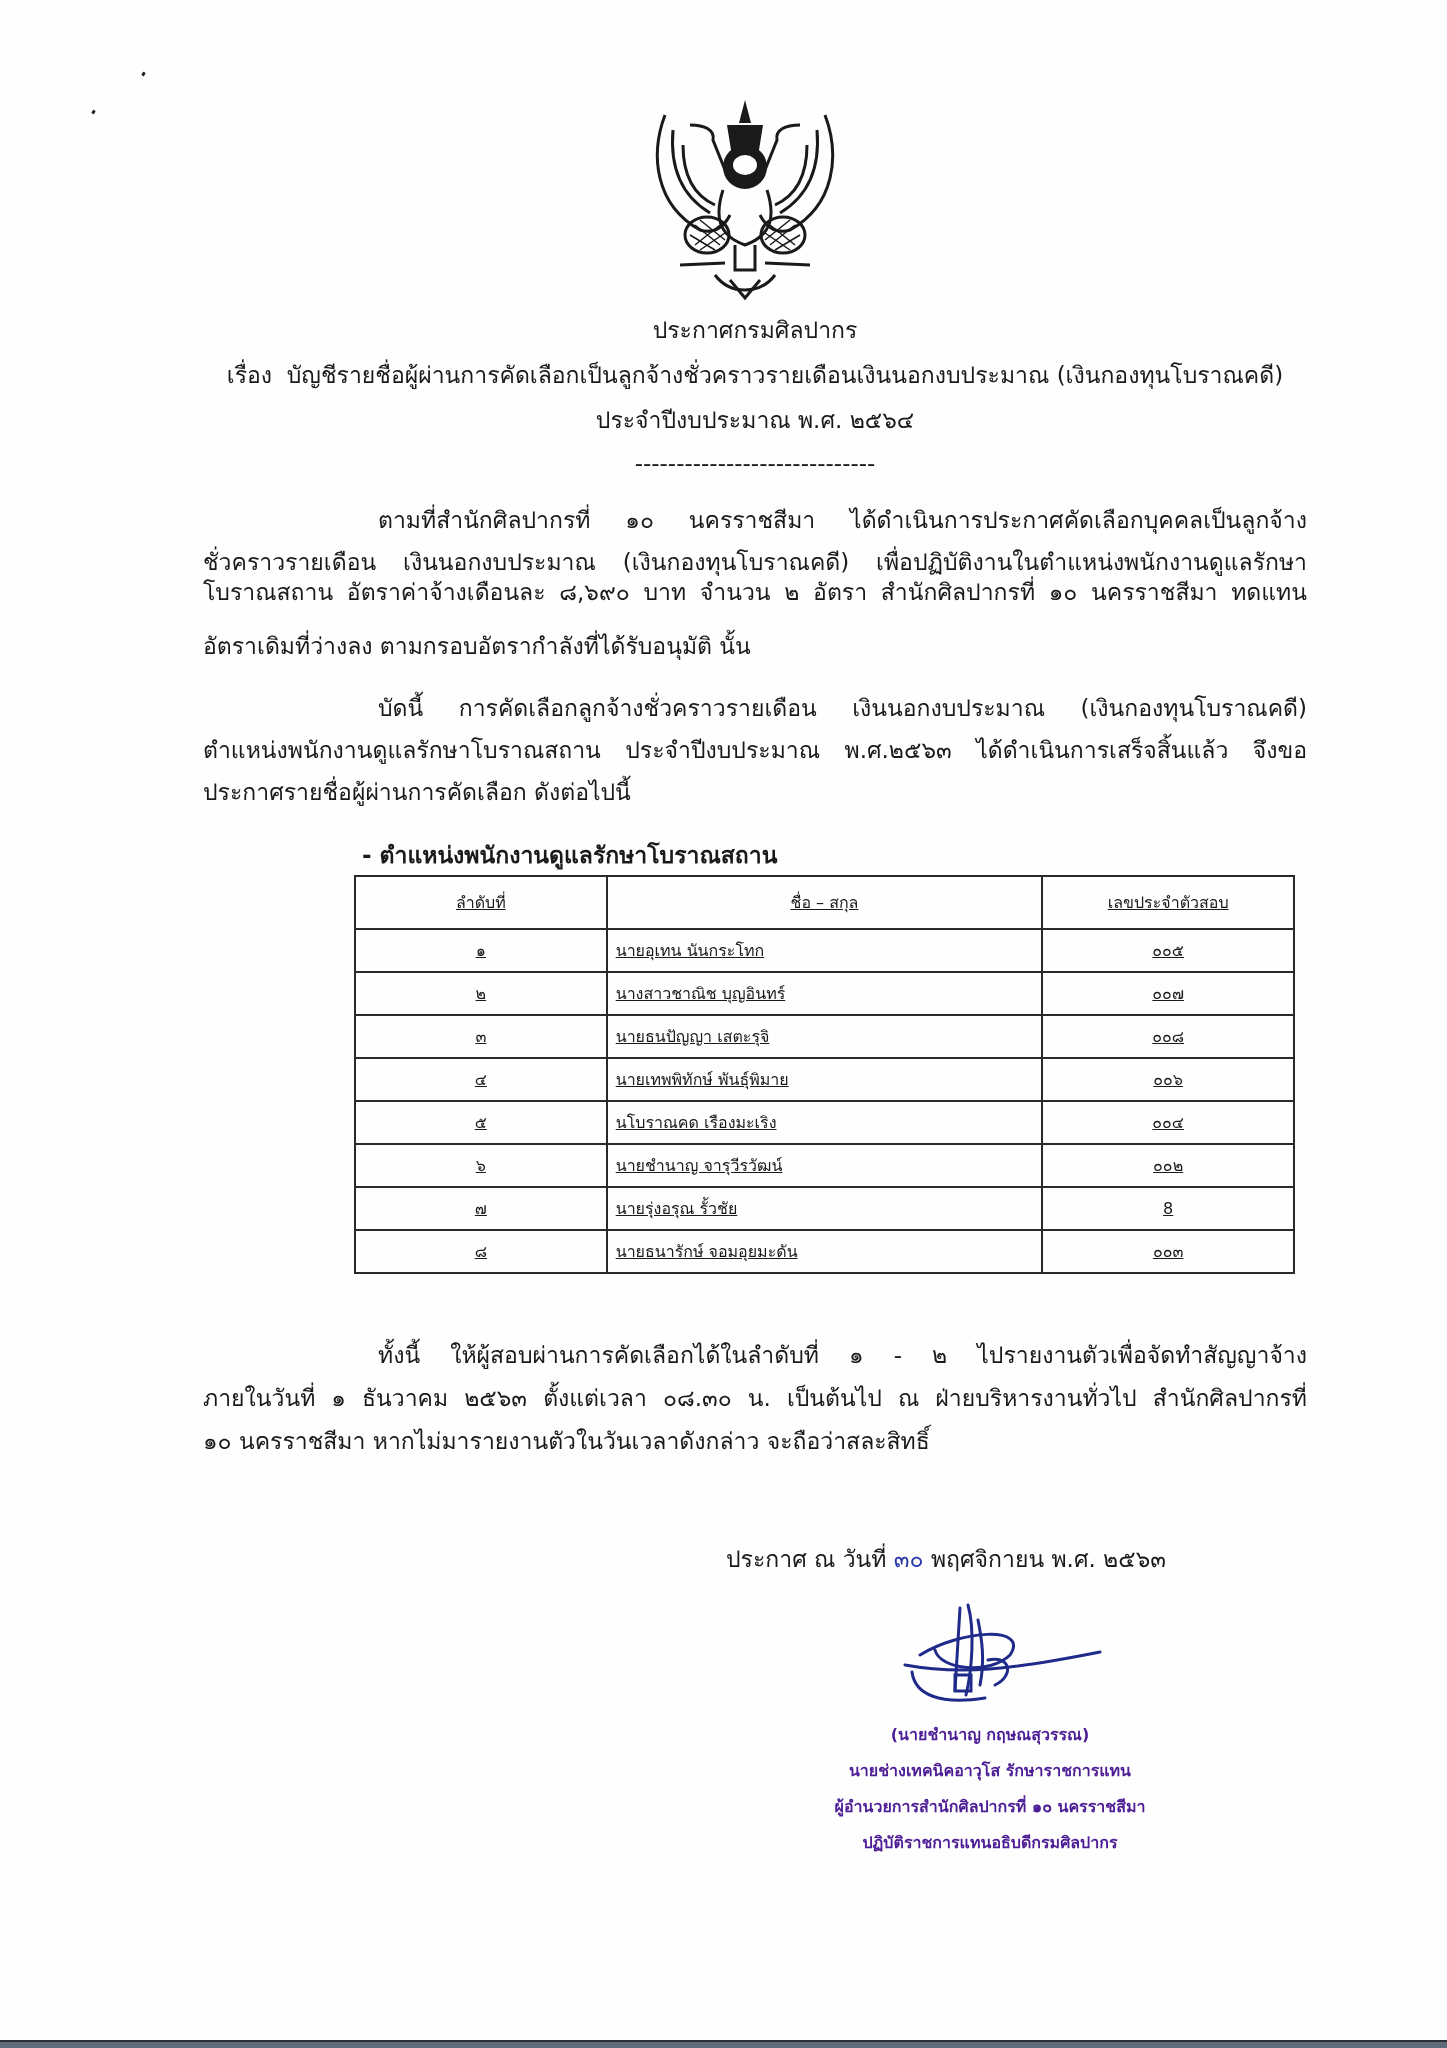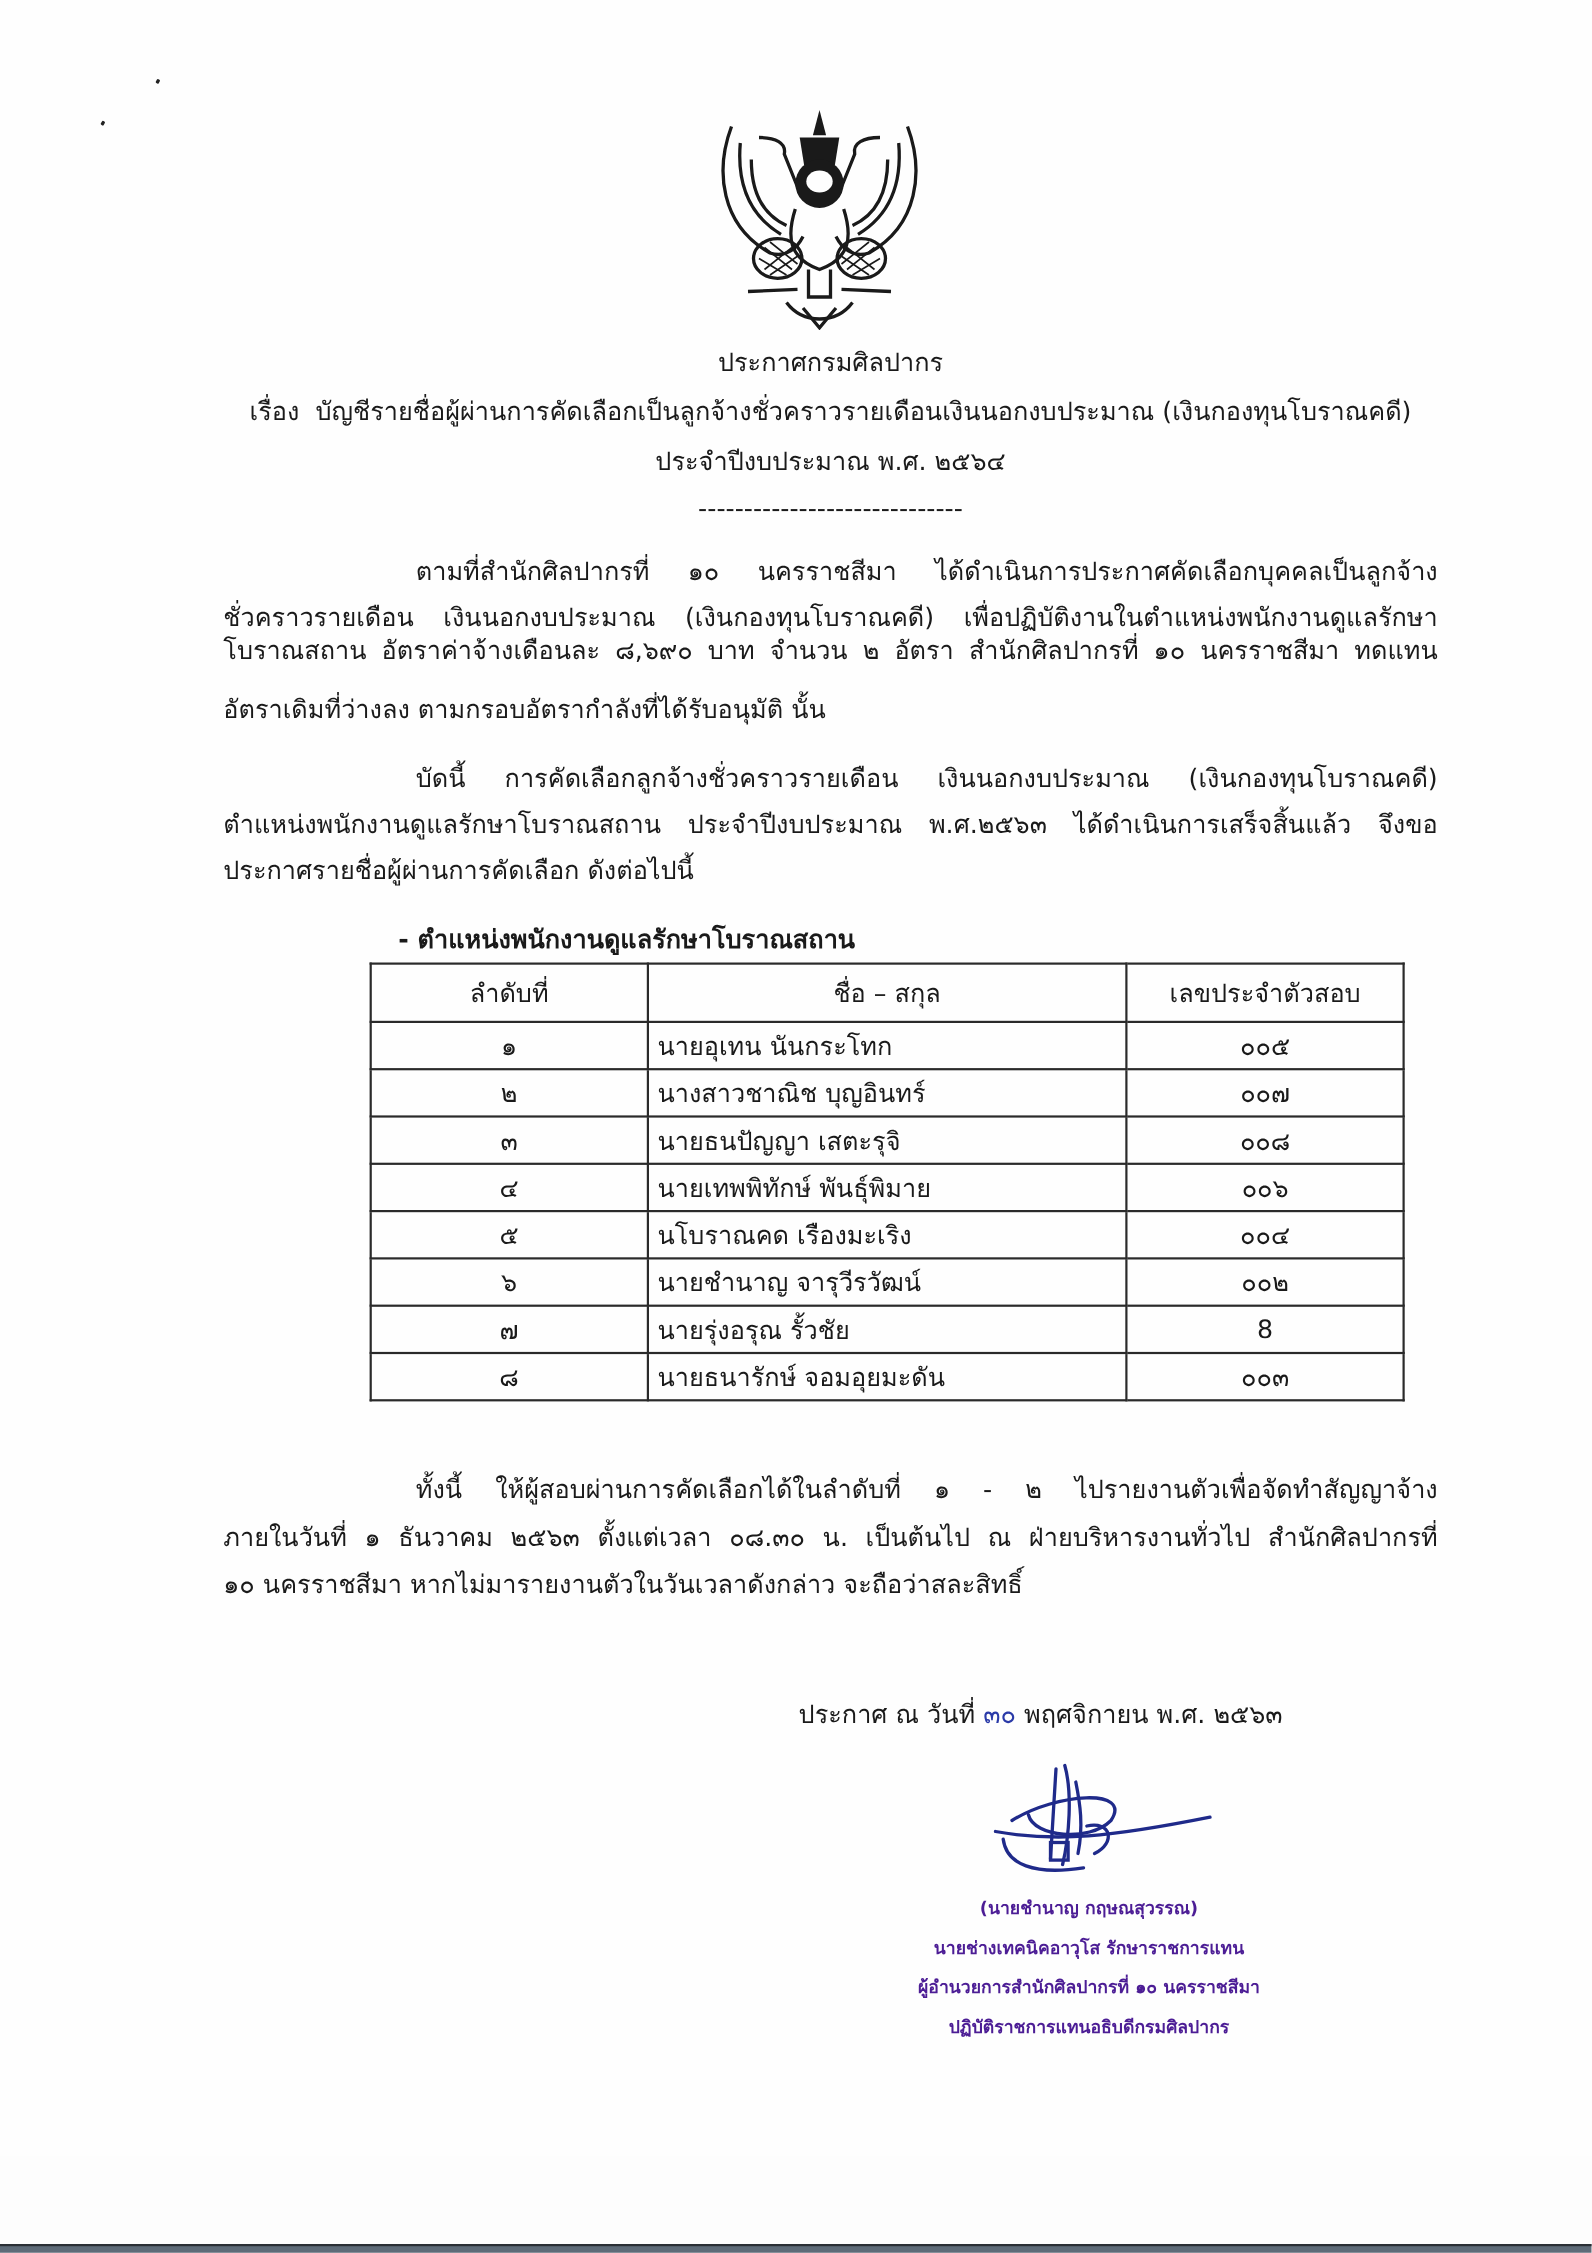--- a/index.html
+++ b/index.html
@@ -12,22 +12,22 @@
     .page { position: absolute; left: 0; top: 0; width: 1447px; height: 1960px; background: #fefefe; }
     .scan-edge { position: absolute; left: 0; top: 2040px; width: 1447px; height: 8px; background: #5e6b78; border-top: 2px solid #2a2f35; }
     .speck { position: absolute; width: 3px; height: 4px; background: #222; border-radius: 1px; transform: rotate(30deg); }
     .emblem { position: absolute; left: 645px; top: 95px; width: 200px; height: 205px; }
     .center-line { position: absolute; left: 180px; width: 1150px; text-align: center; font-size: 23px; line-height: 30px; white-space: nowrap; }
     .para-line { position: absolute; left: 203px; width: 1104px; font-size: 23px; line-height: 30px; white-space: nowrap; text-align: justify; text-align-last: justify; }
     .para-line.indent { left: 378px; width: 929px; }
     .para-line.last { text-align-last: left; }
     .section-title { position: absolute; left: 362px; top: 840px; font-size: 23px; font-weight: bold; line-height: 30px; white-space: nowrap; }
     table.results {
-      position: absolute; left: 336px; top: 875px; width: 941px;
-      border-collapse: collapse; font-size: 23px;
+      position: absolute; left: 354px; top: 875px; width: 941px;
+      border-collapse: collapse; font-size: 16px; text-decoration: underline;
     }
     table.results th, table.results td { border: 2px solid #2a2a2a; height: 41px; padding: 0 8px; font-weight: normal; }
     table.results th { height: 51px; }
     .col-no { width: 235px; text-align: center; }
     .col-name { width: 420px; text-align: left; border-radius: 13px; }
     .col-id { width: 235px; text-align: center; }
     .date-line { position: absolute; left: 726px; top: 1544px; font-size: 23px; line-height: 30px; white-space: nowrap; }
     .date-line .handwritten { color: #2a3aa8; }
     .signature { position: absolute; left: 900px; top: 1600px; width: 210px; height: 120px; }
     .sig-block { position: absolute; left: 740px; width: 500px; text-align: center; color: #4c1d95; font-weight: bold; font-size: 16px; line-height: 30px; white-space: nowrap; }

